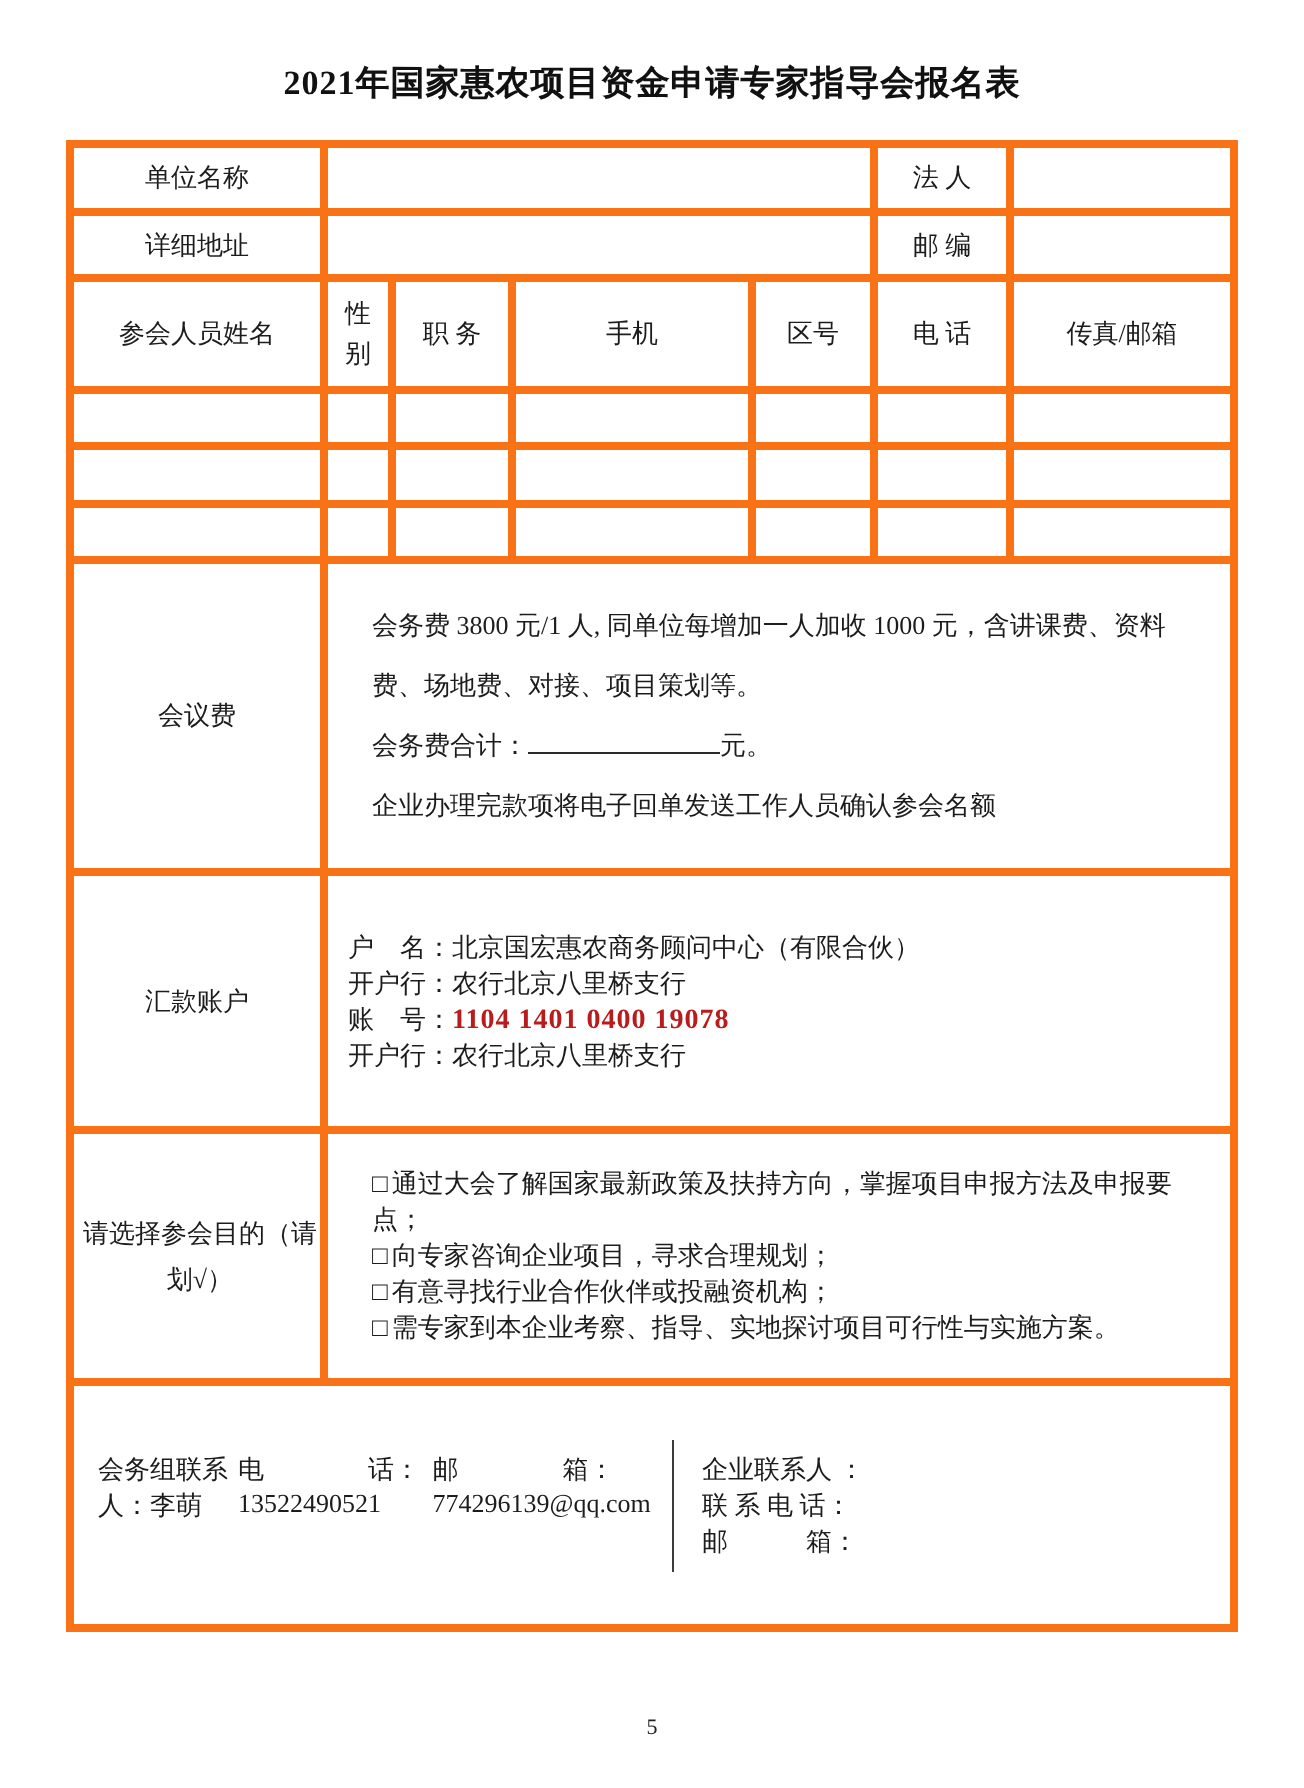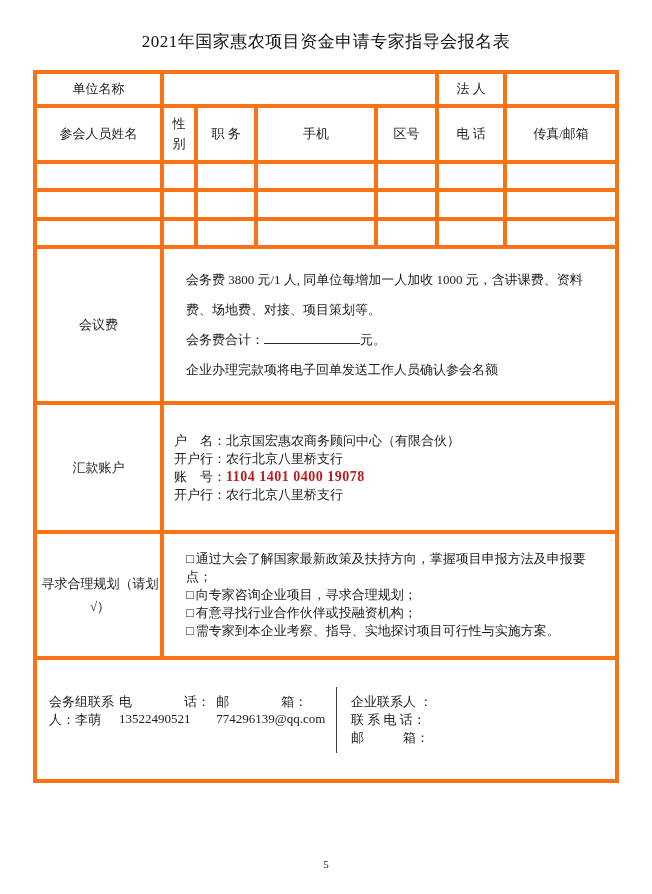--- a/index.html
+++ b/index.html
@@ -11,21 +11,21 @@
   }
   .page {
     width: 652px; height: 894px;
     padding-top: 30px;
     position: relative;
     overflow: hidden;
   }
   h1.title {
     text-align: center;
     font-size: 17px;
-    font-weight: normal;
+    font-weight: bold;
     letter-spacing: 0.5px;
     margin-bottom: 17px;
     color: #111;
   }
   table.form {
     width: 582px;
     margin: 0 auto;
     border-collapse: collapse;
     table-layout: fixed;
     font-size: 13px;
@@ -119,20 +119,26 @@
     </colgroup>
 
     <tbody>
         <tr style="height:34px">
       <td class="label-cell">单位名称</td>
       <td colspan="4" class="fill"></td>
       <td class="label-cell">法 人</td>
       <td class="fill"></td>
     </tr>
 
+    <tr style="height:33px">
+      <td class="label-cell">详细地址</td>
+      <td colspan="4" class="fill"></td>
+      <td class="label-cell">邮 编</td>
+      <td class="fill"></td>
+    </tr>
 
     <tr style="height:56px">
       <td class="c">参会人员姓名</td>
       <td class="c pre">性
 别</td>
       <td class="c">职 务</td>
       <td class="c">手机</td>
       <td class="c">区号</td>
       <td class="c">电 话</td>
       <td class="c">传真/邮箱</td>
@@ -194,21 +200,21 @@
           </div>
           <div>
             <span>开户行：</span><span>农行北京八里桥支行</span>
           </div>
         </div>
       </td>
     </tr>
 
     <tr style="height:121px">
       <td style="padding:0 2px">
-        <div class="purpose-label">寻求合理规划（请划√）</div>
+        <div class="purpose-label">请选择参会目的（请划√）</div>
       </td>
       <td colspan="6" style="padding:12px">
         <div class="vflex">
           <div>
             <span class="chk">□</span><span>通过大会了解国家最新政策及扶持方向，掌握项目申报方法及申报要点；</span>
           </div>
           <div>
             <span class="chk">□</span><span>向专家咨询企业项目，寻求合理规划；</span>
           </div>
           <div>

